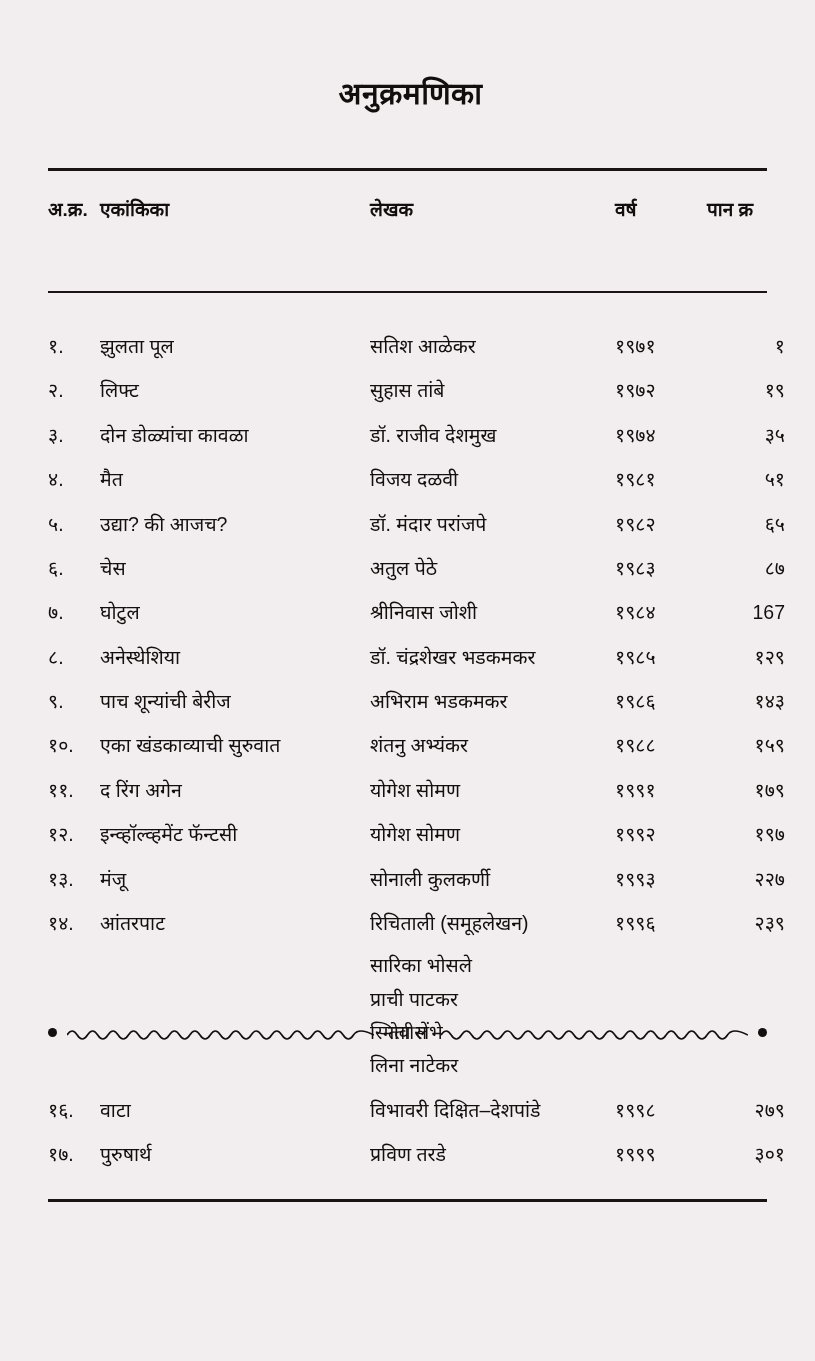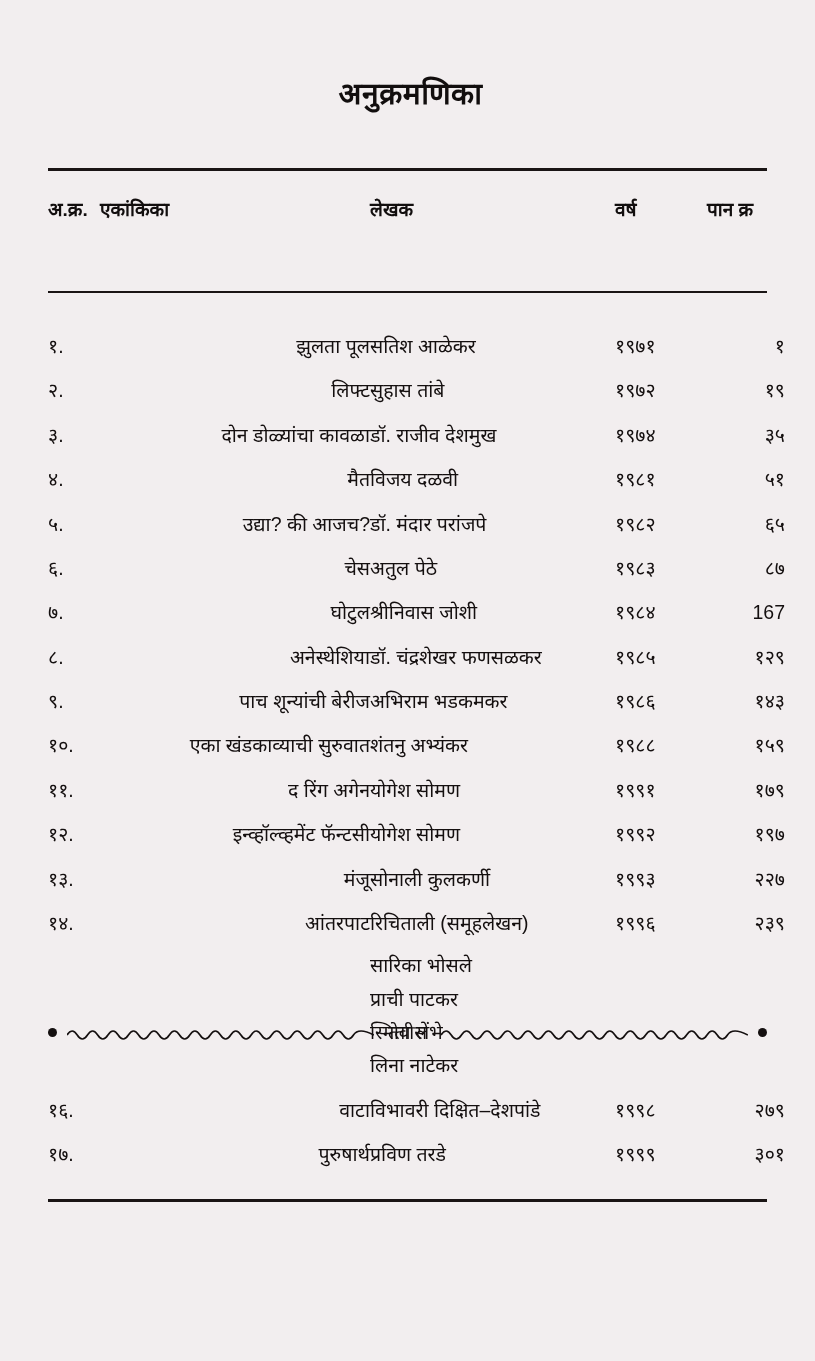--- a/index.html
+++ b/index.html
@@ -54,21 +54,21 @@
   }
   table.toc td {
     font-size: 19.5px;
     font-weight: 400;
     vertical-align: top;
     padding: 10px 0 10px 0;
     color: #140f0f;
     line-height: 1.25;
   }
   .col-no     { width: 52px; }
-  .col-title  { width: 270px; text-align: right; }
+  .col-title  { width: 270px; }
   .col-author { width: 245px; }
   .col-year   { width: 92px; }
   .col-page   { width: 78px; }
 
   th.col-year, td.col-year { text-align: left; padding-right: 4px; }
   th.col-page, td.col-page { text-align: right; padding-right: 6px; }
   th.col-no { padding-left: 2px; }
   td.col-no { padding-left: 2px; }
   th.col-title { padding-left: 0; }
 
@@ -188,21 +188,21 @@
       <tr>
         <td class="col-no">७.</td>
         <td class="col-title">घोटुल</td>
         <td class="col-author">श्रीनिवास जोशी</td>
         <td class="col-year">१९८४</td>
         <td class="col-page">167</td>
       </tr>
       <tr>
         <td class="col-no">८.</td>
         <td class="col-title">अनेस्थेशिया</td>
-        <td class="col-author">डॉ. चंद्रशेखर फणसळकर</td>
+        <td class="col-author">डॉ. चंद्रशेखर भडकमकर</td>
         <td class="col-year">१९८५</td>
         <td class="col-page">१२९</td>
       </tr>
       <tr>
         <td class="col-no">९.</td>
         <td class="col-title">पाच शून्यांची बेरीज</td>
         <td class="col-author">अभिराम भडकमकर</td>
         <td class="col-year">१९८६</td>
         <td class="col-page">१४३</td>
       </tr>

